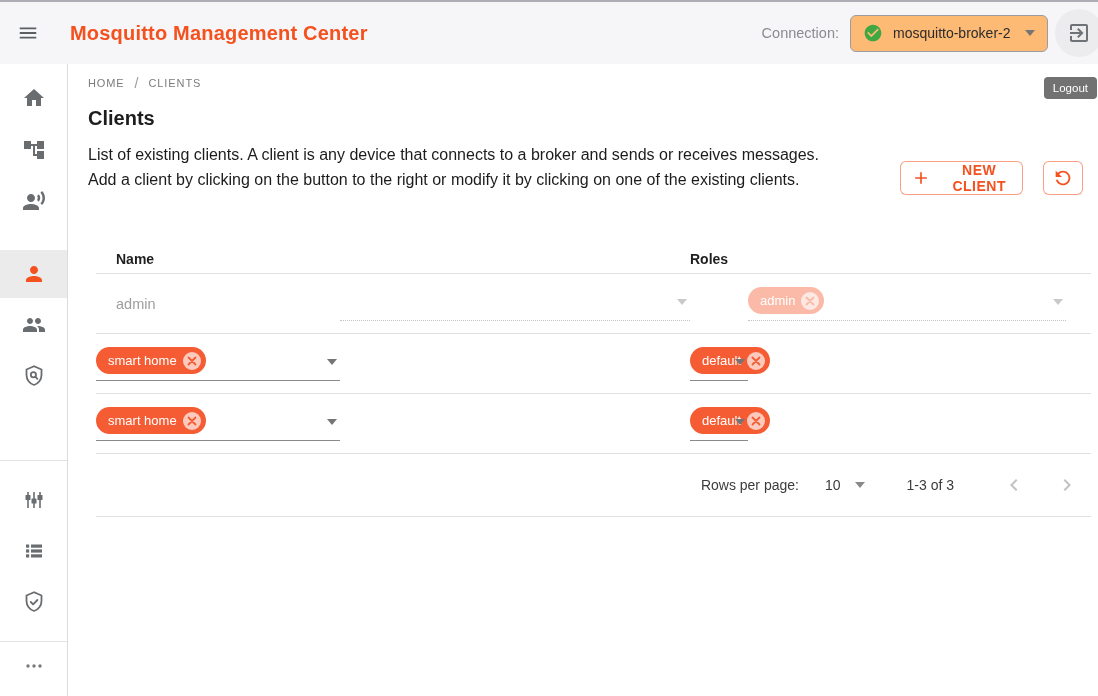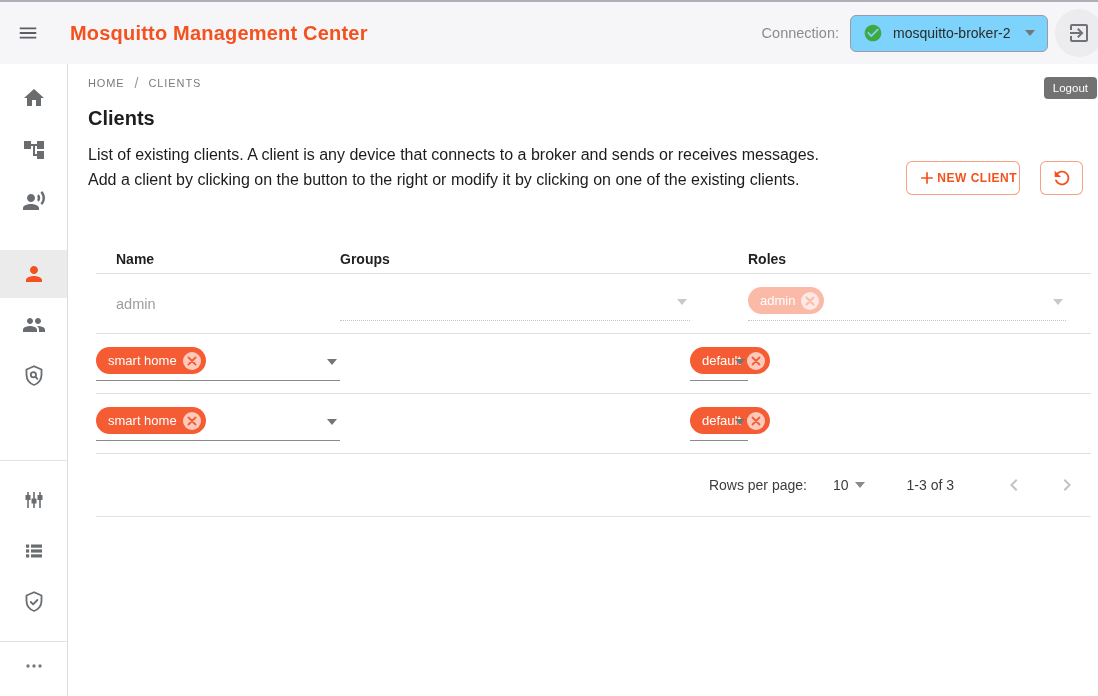--- a/index.html
+++ b/index.html
@@ -17,21 +17,21 @@
     background:#f6f6f9;
     border-top:2px solid #aeaeb6;
     display:flex; align-items:center;
   }
   .icon-btn { background:none; border:none; cursor:pointer; display:flex; align-items:center; justify-content:center; }
   .hamburger { width:40px; height:40px; margin-left:8px; }
   .app-title { font-size:20px; font-weight:700; color:#f4511e; margin-left:22px; letter-spacing:0.2px; white-space:nowrap; }
   .header-spacer { flex:1; }
   .conn-label { font-size:14.5px; color:#8b8b90; margin-right:11px; }
   .conn-select {
-    width:198px; height:37px; background:#7dd3fc;
+    width:198px; height:37px; background:#fdba74;
     border:1px solid #9b9ba3; border-radius:6px;
     display:flex; align-items:center; padding:0 12px; cursor:pointer;
   }
   .conn-select .check { width:20px; height:20px; flex:0 0 auto; }
   .conn-value { font-size:14px; color:#2b2b2b; margin-left:10px; flex:1; white-space:nowrap; }
   .caret { width:0; height:0; border-left:5px solid transparent; border-right:5px solid transparent; border-top:6px solid #757575; }
   .caret.light { border-top-color:#c9c9c9; }
   .logout-btn {
     width:48px; height:48px; border-radius:50%;
     background:#ececef; margin-left:7px; margin-right:-5px; flex:0 0 auto;
@@ -67,21 +67,21 @@
   .page-desc {
     position:absolute; top:142px; left:88px; width:748px;
     font-size:16px; line-height:25px; color:#1c1c1c;
   }
   .actions { position:absolute; top:161px; left:900px; width:183px; display:flex; justify-content:flex-end; gap:20px; }
   .btn-outlined {
     height:34px; border:1px solid rgba(244,81,30,0.55); border-radius:6px;
     background:#ffffff; color:#f4511e; cursor:pointer;
     display:flex; align-items:center; font-family:"Liberation Sans",sans-serif;
   }
-  .btn-new { padding:0 2px 0 10px; font-size:12px; font-weight:700; letter-spacing:0.5px; }
+  .btn-new { padding:0 2px 0 10px; font-size:14px; font-weight:700; letter-spacing:0.5px; gap:7px; }
   .btn-refresh { width:43px; justify-content:center; }
   
   .table { position:absolute; top:245px; left:96px; width:995px; }
   .t-grid { display:grid; grid-template-columns:244px 350px 58px 318px 1fr; align-items:center; }
   .t-head { height:29px; border-bottom:1px solid #e0e0e0; }
   .t-head .col { font-size:14px; font-weight:700; color:#1f1f1f; }
   .col-name { padding-left:20px; }
   .t-row { height:60px; border-bottom:1px solid #e0e0e0; }
   .cell-name { padding-left:20px; font-size:14.5px; color:#212121; }
   .cell-name.dim { color:#9e9e9e; }
@@ -100,21 +100,21 @@
     display:flex; align-items:center; justify-content:center; cursor:pointer;
   }
   .chip.faded { opacity:0.42; }
   
   .pagination {
     height:63px; border-bottom:1px solid #e2e2e2;
     display:flex; align-items:center; justify-content:flex-end;
     font-size:14px; color:#3c3c3c; padding-right:10px;
   }
   .rpp-label { margin-right:26px; }
-  .rpp-select { display:flex; align-items:center; gap:6px; margin-right:42px; cursor:pointer; background:none; border:none; font-size:14px; color:#3c3c3c; }
+  .rpp-select { display:flex; align-items:center; gap:14px; margin-right:42px; cursor:pointer; background:none; border:none; font-size:14px; color:#3c3c3c; }
   .range { margin-right:46px; }
   .pg-btn { width:28px; height:28px; margin-right:25px; }
   .pg-btn svg { width:24px; height:24px; }
 </style>
 </head>
 <body>
 
 <header class="header">
   <button class="icon-btn hamburger">
     <span style="display:flex">
@@ -262,21 +262,20 @@
           </g>
         </svg>
       </span>
   </button>
 </div>
 
 <div class="table">
 
   <div class="t-grid t-head">
     <div class="col col-name">Name</div>
-    <div class="col">Groups</div>
     <div></div>
     <div class="col">Roles</div>
     <div></div>
   </div>
 
   <div class="t-grid t-row">
     <div class="cell-name dim">admin</div>
     <div class="select-cell disabled">
       <span class="underline"></span>
       <span class="caret light"></span>

